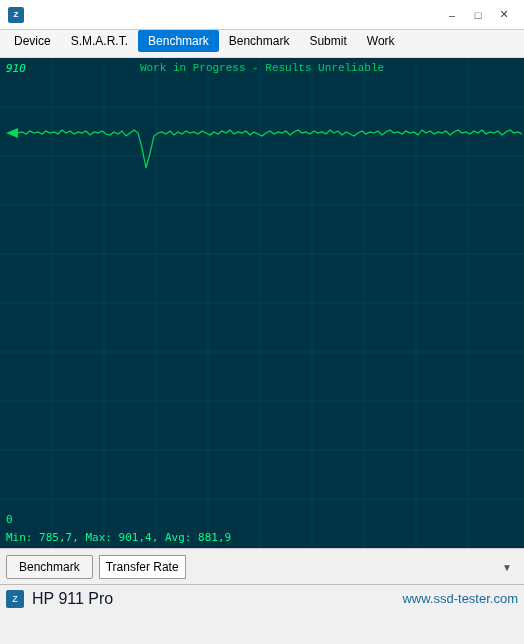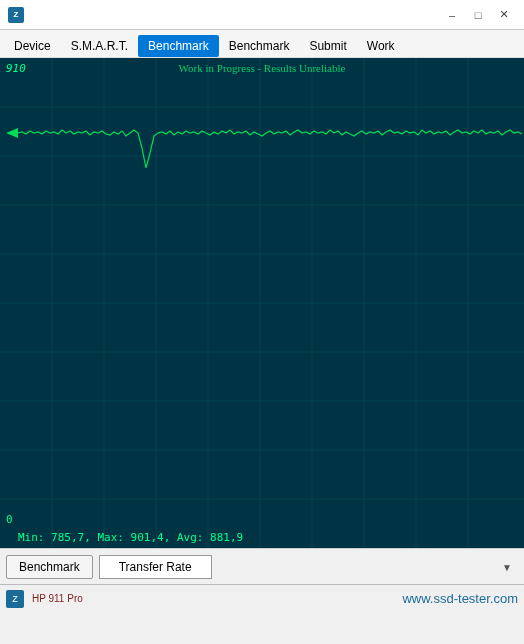--- a/index.html
+++ b/index.html
@@ -59,21 +59,21 @@
       font-size: 11px;
       color: #444;
     }
 
     
     .menu-bar {
       height: 28px;
       background: #f5f5f5;
       border-bottom: 1px solid #ddd;
       display: flex;
-      align-items: flex-end;
+      align-items: flex-start;
       padding: 0 4px;
     }
     .menu-item {
       padding: 4px 10px;
       cursor: pointer;
       color: #000;
       font-size: 12px;
       border-radius: 2px;
     }
     .menu-item.active {
@@ -100,40 +100,39 @@
       font-style: italic;
     }
 
     .chart-label-center {
       position: absolute;
       top: 4px;
       left: 50%;
       transform: translateX(-50%);
       color: #00cc66;
       font-size: 11px;
-      font-family: Liberation Serif, serif;
+      font-family: Liberation Mono, monospace;
     }
 
     .chart-label-bottom-left {
       position: absolute;
       bottom: 22px;
       left: 6px;
       color: #00ff88;
       font-size: 11px;
       font-family: monospace;
     }
 
     .chart-stats {
       position: absolute;
       bottom: 4px;
       left: 6px;
       color: #00ff88;
       font-size: 11px;
       font-family: monospace;
-      margin-left: 12px;
     }
 
     
     .chart-grid {
       position: absolute;
       top: 0;
       left: 0;
       width: 100%;
       height: 100%;
     }
@@ -156,21 +155,21 @@
       font-size: 12px;
       border-radius: 2px;
     }
 
     .dropdown-select {
       flex: 1;
       height: 24px;
       border: 1px solid #999;
       background: white;
       font-size: 12px;
-      padding: 0 19px;
+      padding: 0 6px;
       appearance: none;
       -webkit-appearance: none;
       cursor: pointer;
     }
     .dropdown-wrapper {
       flex: 1;
       position: relative;
     }
     .dropdown-arrow {
       position: absolute;
@@ -197,22 +196,22 @@
       height: 18px;
       background: #1a6b9a;
       border-radius: 2px;
       display: flex;
       align-items: center;
       justify-content: center;
       color: white;
       font-size: 9px;
     }
     .status-text {
-      font-size: 10px;
-      color: #7f1d1d;
+      font-size: 16px;
+      color: #0f172a;
       flex: 1;
     }
     .status-brand {
       font-size: 13px;
       color: #1a6b9a;
     }
   </style>
 </head>
 <body>
 

